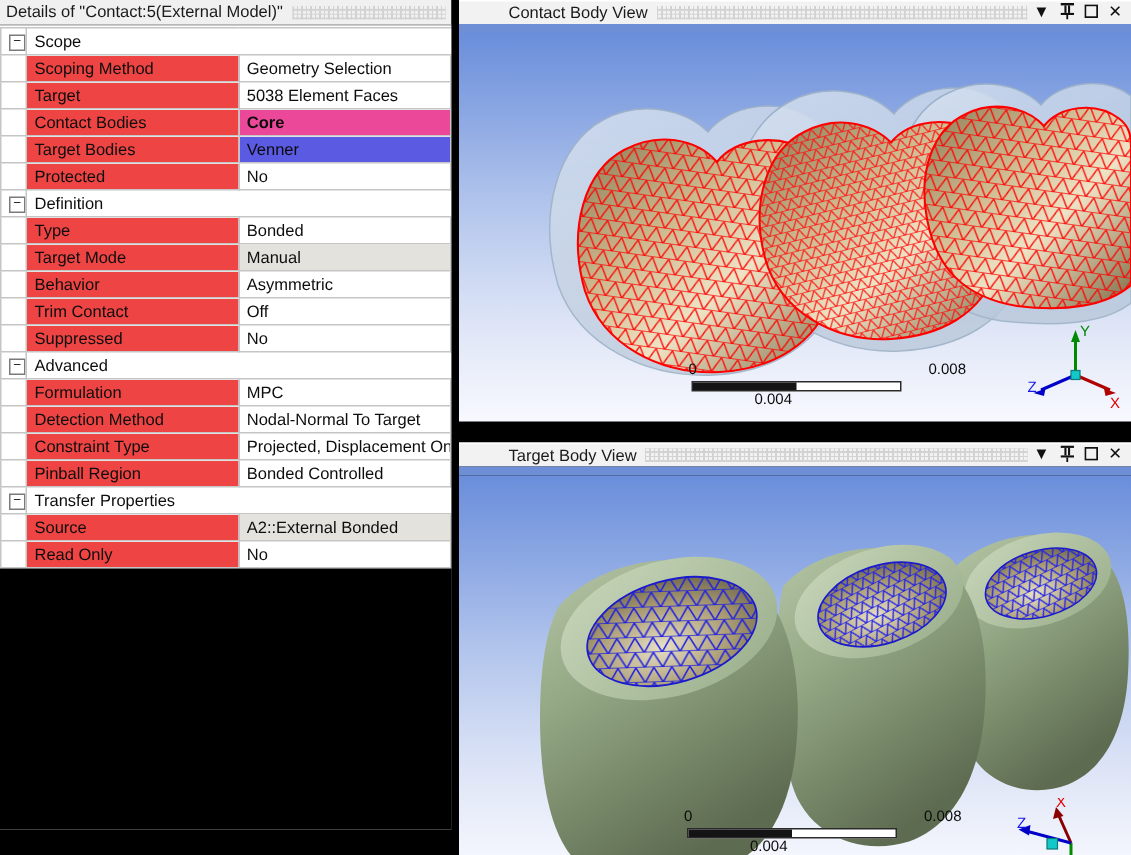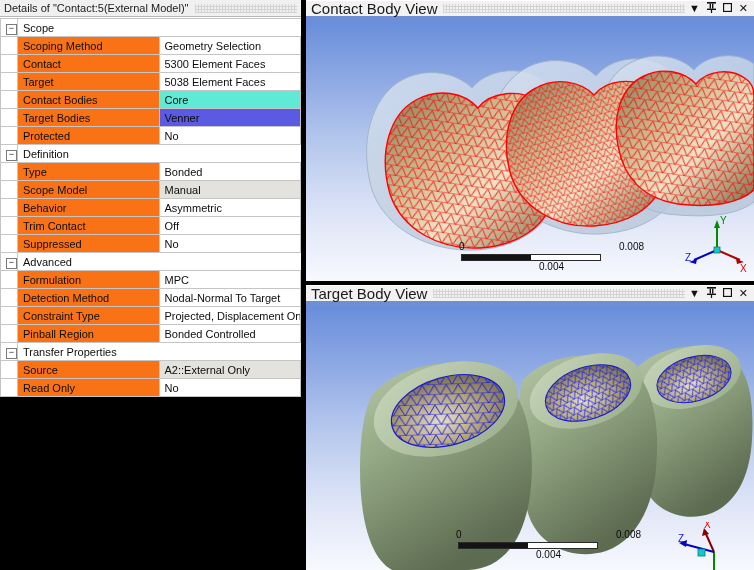--- a/index.html
+++ b/index.html
@@ -26,56 +26,56 @@
   table.props td{border:1px solid #c5c5c5;height:18px;padding:0 0 0 5px;
                  font-size:11px;color:#0d0d0d;overflow:hidden;white-space:nowrap;
                  box-sizing:border-box;}
   td.expander-cell{width:17px;border:none;border-bottom:1px solid #c5c5c5;
                    background:#fff;padding:0;text-align:center;vertical-align:middle;}
   .expander{display:inline-block;width:9px;height:9px;line-height:7px;
             border:1px solid #7a7a7a;background:#fff;font-size:9px;
             color:#222;text-align:center;font-family:"Liberation Sans",sans-serif;}
   tr.group td.group-label{font-weight:normal;background:#fff;border-left:none;
                           border-right:none;}
-  td.key{width:110px;background:#f97316;}
+  td.key{width:110px;background:#ef4444;}
   td.val{background:#fff;}
   td.val.readonly{background:#e4e2dd;margin-top:20px;}
-  td.val.hi-red{background:#5eead4;color:#0b0b0b;}
+  td.val.hi-red{background:#ec4899;color:#0b0b0b;font-weight:bold;}
   td.val.hi-blue{background:#5a5ae3;color:#0b0b0b;margin-left:12px;}
   .details-filler{background:#000;width:301px;}
   .vdiv{position:absolute;left:301px;top:0;width:5px;height:570px;background:#000;}
 
   
   .view-panel{position:absolute;left:306px;width:448px;background:#000;}
   .view-top{top:0;height:281px;}
-  .view-bot{top:285px;height:225px;text-align:center;}
+  .view-bot{top:295px;height:225px;text-align:center;}
   .vp-titlebar{height:16px;background:#f2f2f2;display:flex;align-items:center;
                padding-left:5px;box-sizing:border-box;border-top:1px solid #fff;}
-  .vp-titlebar .ttl{white-space:nowrap;font-size:15px;color:#1a1a1a;}
+  .vp-titlebar .ttl{white-space:nowrap;font-size:11px;color:#1a1a1a;margin-left:28px;}
   .vp-tools{display:flex;align-items:center;gap:7px;padding-right:6px;}
   .vp-tools span{font-size:11px;color:#111;line-height:1;cursor:default;}
   .ic-caret{font-size:9px;}
   .ic-pin{font-size:12px;}
   .ic-max{font-size:11px;}
   .ic-close{font-size:12px;font-weight:bold;}
   .vp-accent{height:6px;background:#6e8fd6;}
   .vp-canvas{position:relative;overflow:hidden;
              background:linear-gradient(180deg,#6a8edb 0%,#87a4e2 18%,#aec2eb 42%,
                         #ccd8f2 62%,#e4e9f8 80%,#f7f9fe 100%);}
   .vp-top-canvas{height:259px;}
   .vp-bot-canvas{height:263px;}
 
   
   .ruler{position:absolute;font-size:10px;color:#0a0a0a;}
   .ruler .bar{position:relative;width:140px;height:7px;border:1px solid #2a2a2a;
               background:#fff;box-sizing:border-box;}
   .ruler .bar .fill{position:absolute;left:0;top:0;width:50%;height:100%;
                     background:#141414;}
   .ruler .lab0{position:absolute;left:-2px;top:-13px;}
-  .ruler .lab1{position:absolute;left:42px;top:7px;margin-left:36px;}
+  .ruler .lab1{position:absolute;left:42px;top:7px;}
   .ruler .lab2{position:absolute;left:112px;top:-13px;padding-left:46px;}
 
   
   .triad{position:absolute;width:66px;height:60px;}
   .triad svg{display:block;}
 
   
   .scene{position:absolute;left:0;top:0;width:100%;height:100%;}
   .scene svg{display:block;width:100%;height:100%;}
 </style>
@@ -98,25 +98,20 @@
               <td class="expander-cell"><span class="expander">−</span></td>
               <td class="group-label" colspan="2">Scope</td>
             </tr>
             <tr>
               <td class="expander-cell"></td>
               <td class="key">Scoping Method</td>
               <td class="val">Geometry Selection</td>
             </tr>
             <tr>
               <td class="expander-cell"></td>
-              <td class="key">Contact</td>
-              <td class="val">5300 Element Faces</td>
-            </tr>
-            <tr>
-              <td class="expander-cell"></td>
               <td class="key">Target</td>
               <td class="val">5038 Element Faces</td>
             </tr>
             <tr>
               <td class="expander-cell"></td>
               <td class="key">Contact Bodies</td>
               <td class="val hi-red">Core</td>
             </tr>
             <tr>
               <td class="expander-cell"></td>
@@ -132,21 +127,21 @@
               <td class="expander-cell"><span class="expander">−</span></td>
               <td class="group-label" colspan="2">Definition</td>
             </tr>
             <tr>
               <td class="expander-cell"></td>
               <td class="key">Type</td>
               <td class="val">Bonded</td>
             </tr>
             <tr>
               <td class="expander-cell"></td>
-              <td class="key">Scope Model</td>
+              <td class="key">Target Mode</td>
               <td class="val readonly">Manual</td>
             </tr>
             <tr>
               <td class="expander-cell"></td>
               <td class="key">Behavior</td>
               <td class="val">Asymmetric</td>
             </tr>
             <tr>
               <td class="expander-cell"></td>
               <td class="key">Trim Contact</td>
@@ -181,21 +176,21 @@
               <td class="key">Pinball Region</td>
               <td class="val">Bonded Controlled</td>
             </tr>
             <tr class="group">
               <td class="expander-cell"><span class="expander">−</span></td>
               <td class="group-label" colspan="2">Transfer Properties</td>
             </tr>
             <tr>
               <td class="expander-cell"></td>
               <td class="key">Source</td>
-              <td class="val readonly">A2::External Only</td>
+              <td class="val readonly">A2::External Bonded</td>
             </tr>
             <tr>
               <td class="expander-cell"></td>
               <td class="key">Read Only</td>
               <td class="val">No</td>
             </tr>
           </tbody>
       </table>
       <div class="details-filler" id="details-filler" style="height: 174px;"></div>
     </div>

